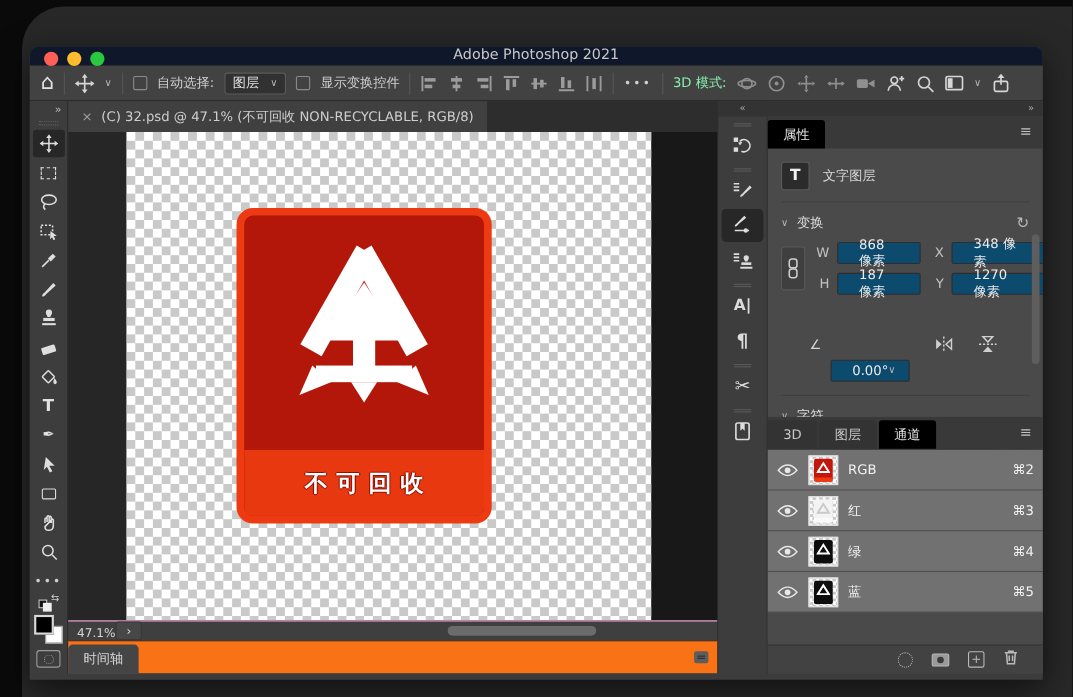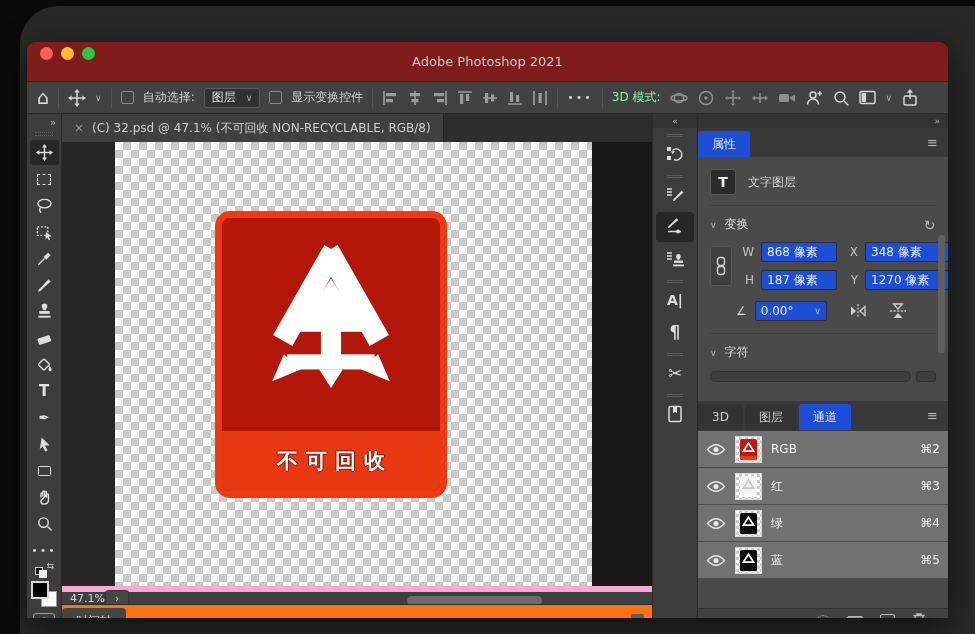--- a/index.html
+++ b/index.html
@@ -7,21 +7,21 @@
               font-family:"DejaVu Sans","Liberation Sans",sans-serif; }
   .stage { position:relative; width:975px; height:634px; background:#0a0a0a; }
   .backdrop { position:absolute; left:20px; top:6px; right:0; bottom:0;
               background:#282828; border-top-left-radius:38px; }
 
   
   .window { position:absolute; left:27px; top:42px; width:921px; height:576px;
             background:#3c3c3c; border-radius:9px 9px 0 0; overflow:hidden;
             box-shadow:0 8px 30px rgba(0,0,0,.6); }
 
-  .titlebar { height:40px; background:#7f1d1d; border-bottom:1px solid #2c2c2c;
+  .titlebar { height:18px; background:#0f172a; border-bottom:1px solid #2c2c2c;
               display:flex; align-items:center; justify-content:center; position:relative; }
   .lights { position:absolute; left:13px; top:5px; display:flex; gap:8px; }
   .light { width:13px; height:13px; border-radius:50%; }
   .l-red{background:#ff5f57}.l-yellow{background:#febc2e}.l-green{background:#28c840}
   .title { font-size:13px; color:#c8c8c8; }
 
   
   .optionsbar { height:32px; background:#424242; border-bottom:1px solid #2a2a2a;
                 display:flex; align-items:center; padding:0 10px; gap:9px; color:#cfcfcf; font-size:12px; }
   .sep { width:1px; height:20px; background:#565656; flex:none; }
@@ -87,22 +87,22 @@
           background:#b2170a; border:7px solid #ed3a13; border-radius:15px; overflow:hidden; }
   .sign .sym { position:absolute; left:50%; top:12px; transform:translateX(-50%); }
   .sign .band { position:absolute; left:0; right:0; bottom:0; height:60px; background:#e8380f;
                 display:flex; flex-direction:column; align-items:center; justify-content:center; }
   .sign .zh { color:#fff; font-weight:bold; font-size:21px; letter-spacing:8px; text-indent:8px;
               text-shadow:0 1px 0 #8f1004, 0 -1px 0 #8f1004, 1px 0 0 #8f1004, -1px 0 0 #8f1004; line-height:1.15; }
   .sign .en { color:#fff; font-weight:bold; font-size:16px; letter-spacing:.5px;
               text-shadow:0 1px 0 #8f1004, 0 -1px 0 #8f1004, 1px 0 0 #8f1004, -1px 0 0 #8f1004; line-height:1.2; }
 
   
-  .statusrow { position:relative; height:18px; background:#3f3f3f; border-top:6px solid #f9a8d4;
-               display:flex; align-items:center; gap:0; padding:0 8px; font-size:11px; color:#d6d6d6; }
+  .statusrow { position:relative; height:18px; background:#3f3f3f; border-top:1px solid #f9a8d4;
+               display:flex; align-items:flex-end; gap:0; padding:0 8px; font-size:11px; color:#d6d6d6; }
   .docinfo { background:#474747; border:1px solid #383838; border-radius:3px; padding:1px 9px;
              display:flex; gap:8px; align-items:center; }
   .hthumb { position:absolute; left:345px; top:4px; width:135px; height:9px; border-radius:5px; background:#6b6b6b; }
 
   
   .timeline { position:relative; height:30px; background:#f97316; border-top:1px solid #2a2a2a; }
   .tltab { position:absolute; left:0; top:3px; height:27px; background:#454545; border-radius:4px 4px 0 0;
            padding:0 14px; display:flex; align-items:center; font-size:12px; color:#d6d6d6; }
   .tlmenu { position:absolute; right:8px; top:9px; width:13px; height:11px; background:#5d5d5d; border-radius:2px;
             display:flex; align-items:center; justify-content:center; }
@@ -122,41 +122,41 @@
   .dglyph { font-size:14px; font-weight:bold; color:#dcdcdc; }
   .dgrip { width:16px; height:3px; border-top:1px solid #5a5a5a; border-bottom:1px solid #5a5a5a; margin-top:6px; }
 
   
   .panels { width:250px; display:flex; flex-direction:column; background:#4a4a4a; }
   .panhead { height:14px; background:#333; display:flex; justify-content:flex-end; align-items:center;
              padding-right:8px; color:#b5b5b5; font-size:9px; }
   .ptabs { height:29px; background:#393939; display:flex; align-items:flex-end; position:relative; }
   .ptab { height:26px; padding:0 14px; display:flex; align-items:center; font-size:12px; color:#c9c9c9;
           background:#333; margin-right:2px; border-radius:3px 3px 0 0; }
-  .ptab.active { background:#1d4ed8; color:#e4e4e4;margin-top:24px; }
+  .ptab.active { background:#000000; color:#e4e4e4;margin-top:24px; }
   .pmenu { position:absolute; right:10px; top:7px; color:#c2c2c2; font-size:13px; }
 
   .propbody { position:relative; padding:10px 12px 6px; color:#d6d6d6; font-size:12px; height:244px; }
   .lt-row { display:flex; align-items:center; gap:12px; padding:2px 0 10px; border-bottom:1px solid #404040; }
   .lt-icon { width:26px; height:26px; background:#2b2b2b; border:1px solid #5a5a5a; border-radius:3px;
              color:#f0f0f0; font-weight:bold; font-size:14px; display:flex; align-items:center; justify-content:center; }
   .sechead { display:flex; align-items:center; gap:8px; margin:10px 0 8px; color:#dedede; }
   .sechead .car { font-size:9px; color:#b5b5b5; }
   .sechead .rst { margin-left:auto; color:#b9b9b9; font-size:14px; transform:scaleX(-1); }
   .tgrid { display:flex; gap:8px; }
   .linkcol { width:24px; display:flex; align-items:center; justify-content:center; }
   .linkbox { width:22px; height:40px; background:#3f3f3f; border:1px solid #585858; border-radius:3px;
              display:flex; align-items:center; justify-content:center; }
   .dims { flex:1; display:grid; grid-template-columns:14px 76px 14px 84px; grid-auto-rows:22px;
           gap:6px 7px; align-items:center; }
   .dlabel { color:#c2c2c2; text-align:right; font-size:12px; }
-  .val { background:#1d4ed8; border:1px solid #2e2e2e; border-radius:2px; height:20px;
-         display:flex; align-items:center; padding:0 5px; color:#ececec; font-size:12px; }
+  .val { background:#0c4a6e; border:1px solid #2e2e2e; border-radius:2px; height:20px;
+         display:flex; align-items:center; padding:0 19px; color:#ececec; font-size:12px; }
   .anglerow { display:flex; align-items:center; gap:8px; margin:10px 0 0 26px; }
-  .angleval { width:72px; justify-content:space-between; }
+  .angleval { width:72px; justify-content:space-between;margin-top:48px; }
   .fico { width:18px; height:16px; margin-left:14px; }
   .fico .st { stroke:#cfcfcf; stroke-width:1.3; fill:none; }
   .fico .fl { fill:#cfcfcf; }
   .divline { border-top:1px solid #404040; margin:12px 0 0; }
   .fontbar { display:flex; gap:5px; margin-top:10px; }
   .fontbar .big { flex:1; height:11px; background:#3e3e3e; border:1px solid #333; border-radius:5px; }
   .fontbar .sml { width:20px; height:11px; background:#3e3e3e; border:1px solid #333; border-radius:3px; }
   .vthumb { position:absolute; right:3px; top:78px; width:7px; height:118px; background:#5e5e5e; border-radius:4px; }
 
   

